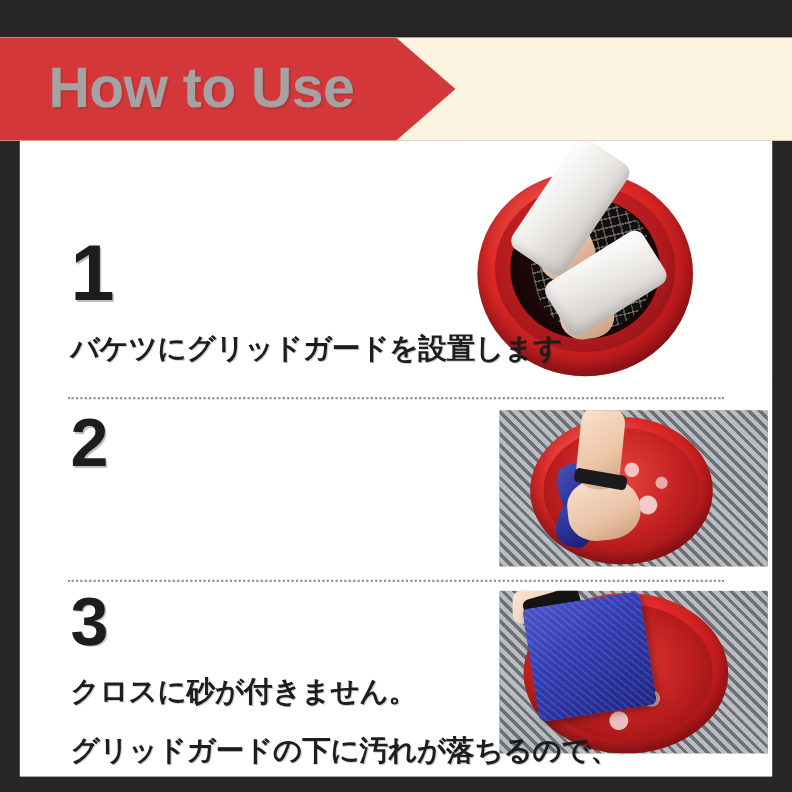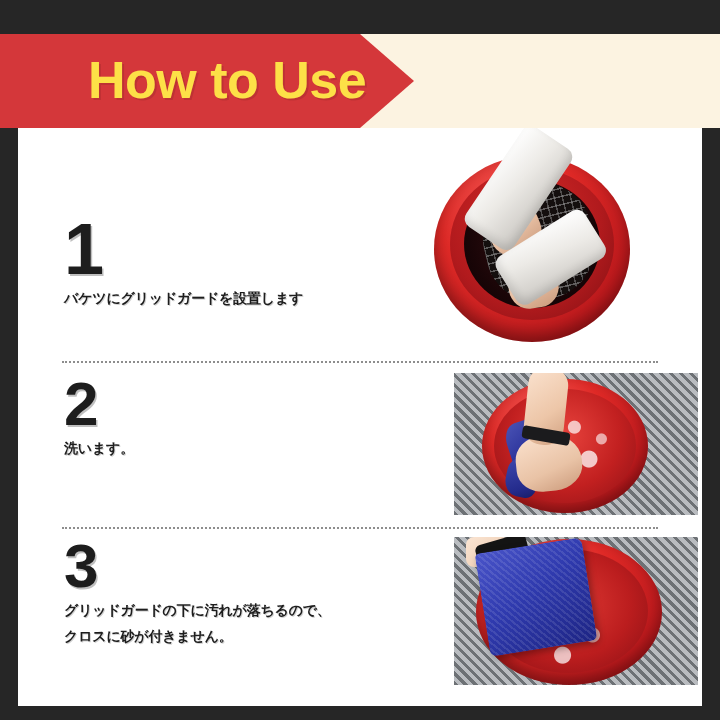--- a/index.html
+++ b/index.html
@@ -41,24 +41,23 @@
   }
   .header-title {
     position: absolute;
     left: 44px;
     top: 34px;
     height: 94px;
     line-height: 92px;
     font-size: 52px;
     font-weight: 700;
     letter-spacing: -0.5px;
-    color: #fde047;
+    color: #a3a3a3;
     white-space: nowrap;
     text-shadow: 2px 2px 0 rgba(0,0,0,0.10);
-    margin-left: 44px;
   }
 
   
   .panel {
     position: absolute;
     left: 18px;
     top: 128px;
     width: 684px;
     height: 578px;
     background: #ffffff;
@@ -85,22 +84,22 @@
     color: #1d1d1d;
     line-height: 0.92;
     letter-spacing: -1px;
     text-shadow: 1.5px 1.5px 0 rgba(0,0,0,0.25);
   }
   .step-1 .step-num { font-size: 72px; }
   .step-2 .step-num { font-size: 62px; }
   .step-3 .step-num { font-size: 62px; }
 
   .step-caption {
-    margin-top: 6px;
-    font-size: 14px;
+    margin-top: 16px;
+    font-size: 26px;
     font-weight: 700;
     color: #1d1d1d;
     line-height: 1.45;
     letter-spacing: -0.2px;
     white-space: nowrap;
     text-shadow: 1px 1px 0 rgba(0,0,0,0.18);
   }
   .step-1 .step-text { top: 88px; }
   .step-2 .step-text { top: 14px; }
   .step-3 .step-text { top: 10px; }
@@ -329,37 +328,36 @@
         <div class="ph bucket-inner p2-inner"></div>
         <div class="p2-foam"></div>
         <div class="p2-cloth-a"></div>
         <div class="p2-cloth-b"></div>
         <div class="p2-hand"></div>
         <div class="p2-arm"></div>
         <div class="p2-watch"></div>
       </div>
       <div class="step-text">
         <div class="step-num">2</div>
-        <div class="step-caption">洗います。</div>
       </div>
     </div>
 
     <div class="divider divider-2"></div>
 
     <div class="step step-3">
       <div class="photo photo-3">
         <div class="grate"></div>
         <div class="ph bucket-outer p3-bucket"></div>
         <div class="ph bucket-inner p3-inner"></div>
         <div class="p3-foam"></div>
         <div class="p3-skin"></div>
         <div class="p3-strap"></div>
         <div class="p3-cloth"></div>
       </div>
       <div class="step-text">
         <div class="step-num">3</div>
+        <div class="step-caption">クロスに砂が付きません。</div>
         <div class="step-caption">グリッドガードの下に汚れが落ちるので、</div>
-        <div class="step-caption">クロスに砂が付きません。</div>
       </div>
     </div>
 
   </div>
 </div>
 
 </body></html>

